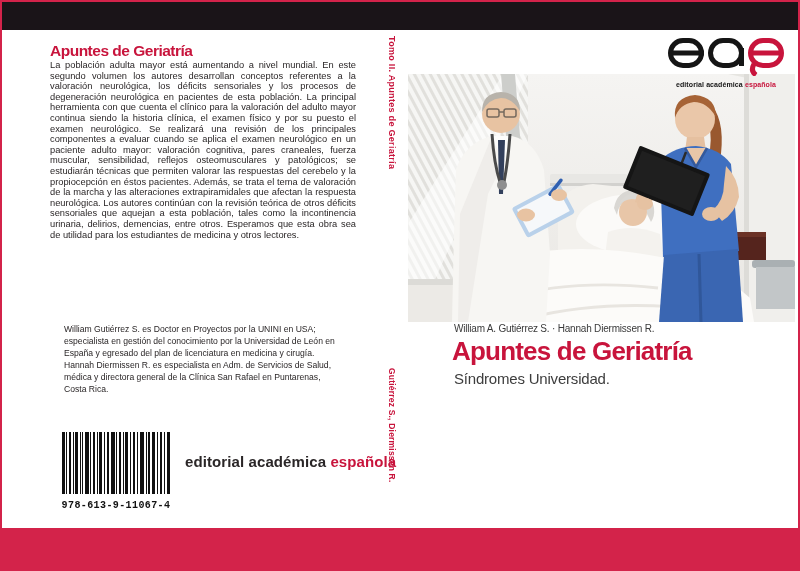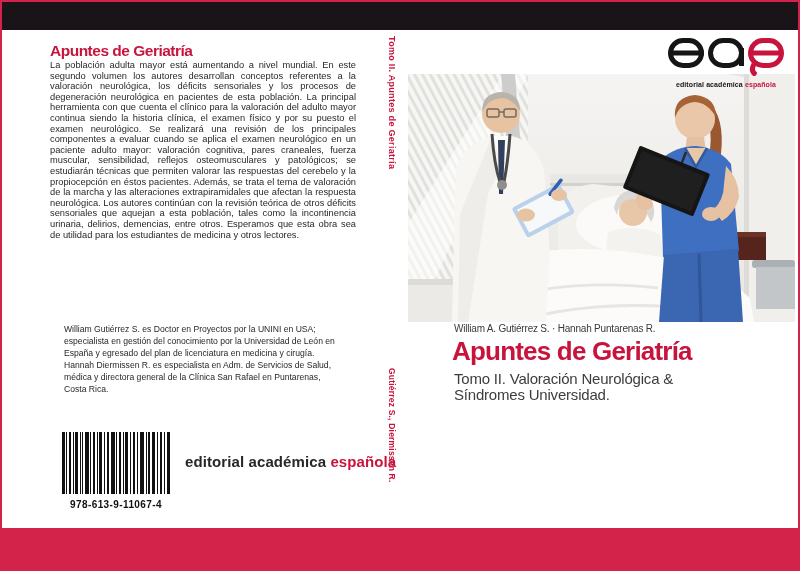--- a/index.html
+++ b/index.html
@@ -15,21 +15,21 @@
   .top-bar{position:absolute;left:2px;right:2px;top:2px;height:28px;background:var(--top-bar);}
   .bottom-band{position:absolute;left:0;right:0;bottom:0;height:43px;background:var(--band-red);}
 
   
   .back-title{position:absolute;left:50px;top:42px;font-size:15.5px;font-weight:bold;
     color:var(--accent-red);letter-spacing:-0.5px;}
   .back-body{position:absolute;left:50px;top:60px;width:306px;font-size:9.3px;line-height:10.6px;
     color:var(--text-dark);text-align:justify;}
   .back-bio{position:absolute;left:64px;top:323px;width:272px;font-size:8.6px;line-height:12.1px;
     color:var(--text-dark);}
-  .barcode-block{position:absolute;left:52px;top:432px;width:128px;text-align:center;}
+  .barcode-block{position:absolute;left:52px;top:432px;width:128px;text-align:center;font-family:Liberation Mono, monospace;}
   .isbn{font-size:10px;font-weight:bold;color:#111;letter-spacing:0.4px;margin-top:1px;}
   .publisher-line{position:absolute;left:185px;top:453px;font-size:15px;font-weight:bold;
     color:var(--text-dark);letter-spacing:0.1px;}
   .publisher-line .red,.logo-tagline .red{color:var(--accent-red);}
 
   
   .spine-text{position:absolute;writing-mode:vertical-rl;color:var(--accent-red);
     font-weight:bold;left:383px;width:14px;white-space:nowrap;}
   .spine-top{top:36px;font-size:9px;letter-spacing:0.3px;}
   .spine-bottom{top:368px;font-size:8.5px;letter-spacing:0.2px;}
@@ -215,22 +215,21 @@
       </g>
       <g fill="none" stroke="#c8143c" stroke-width="5">
         <rect x="82.5" y="4.5" width="31" height="25" rx="12.5"></rect>
         <line x1="82" y1="17" x2="112" y2="17"></line>
         <path d="M86 28 q-4 7 2 11"></path>
       </g>
     </svg>
     <div class="logo-tagline"><span>editorial académica</span> <span class="red">española</span></div>
   </div>
 
-  <div class="front-authors">William A. Gutiérrez S. · Hannah Puntarenas R.</div>
+  <div class="front-authors">William A. Gutiérrez S. · Hannah Diermissen R.</div>
   <div class="front-title">Apuntes de Geriatría</div>
   <div class="front-subtitle">
-    <div>Tomo II. Valoración Neurológica &amp;</div>
     <div>Síndromes Universidad.</div>
   </div>
 
   <div class="bottom-band"></div>
   <div class="frame"></div>
 </div>
 
 </body></html>

